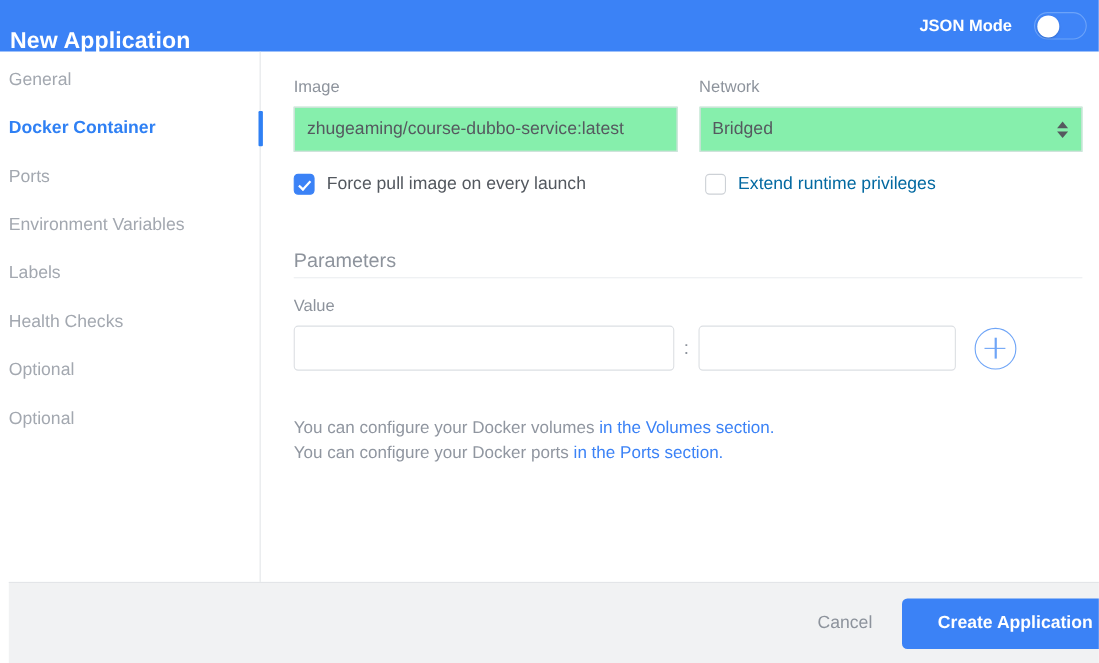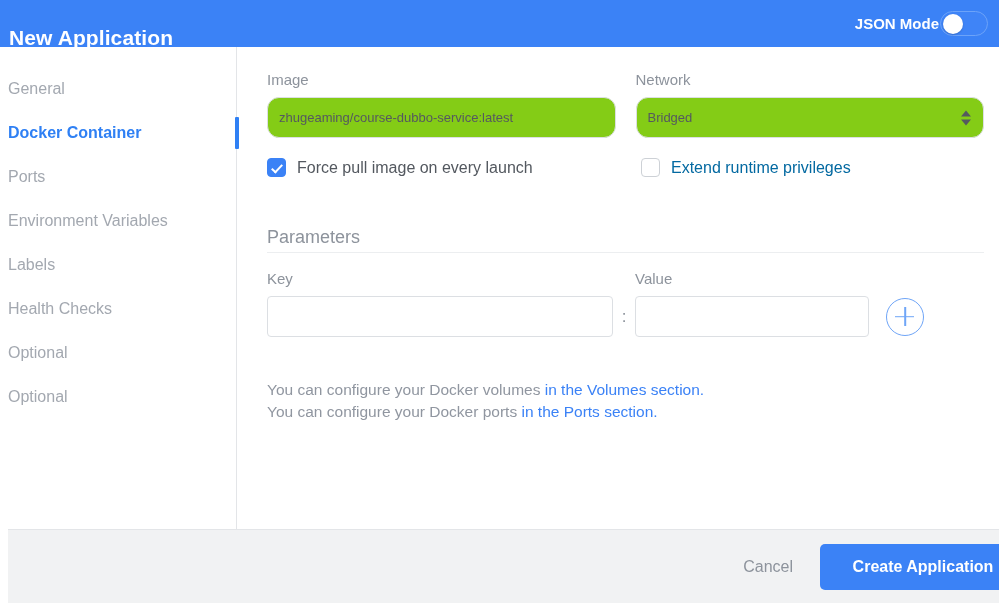--- a/index.html
+++ b/index.html
@@ -34,21 +34,21 @@
     font-size: 21px;
     font-weight: 600;
     letter-spacing: 0.1px;
     padding-left: 9px;
     margin-top: 28px;
   }
   .titlebar-right {
     display: flex;
     align-items: center;
     padding-right: 11px;
-    gap: 1px;
+    gap: 20px;
   }
   .json-mode-label {
     color: #ffffff;
     font-size: 15px;
     font-weight: 600;
   }
   .toggle {
     width: 48px; height: 25px;
     border-radius: 13px;
     background: #3f84f7;
@@ -72,21 +72,21 @@
     left: 0; top: 47px;
     width: 999px; height: 482px;
     background: #ffffff;
   }
   .sidebar {
     position: absolute;
     left: 0; top: 0;
     width: 237px; height: 482px;
     border-right: 1px solid #e3e5e8;
     box-sizing: border-box;
-    padding-top: 20px;
+    padding-top: 4px;
   }
   .nav-item {
     position: relative;
     height: 44px;
     display: flex;
     align-items: center;
     padding-left: 8px;
     font-size: 16px;
     color: #a3a8b0;
     cursor: pointer;
@@ -126,24 +126,24 @@
   .field-label {
     font-size: 15px;
     color: #8d939c;
     margin-bottom: 9px;
   }
   .text-input {
     width: 100%;
     height: 41px;
     box-sizing: border-box;
     border: 1px solid #dcdfe3;
-    border-radius: 12px;
-    background: #84cc16;
+    border-radius: 0;
+    background: #86efac;
     font-family: "Liberation Sans", sans-serif;
-    font-size: 13px;
+    font-size: 16px;
     color: #55595f;
     padding: 0 11px;
     outline: none;
   }
   .text-input::placeholder { color: #b8bcc2; }
 
   .select-wrap {
     position: relative;
     width: 100%;
   }
@@ -401,21 +401,20 @@
         </div>
         <div class="check-cell">
           <span class="cbox"></span>
           <span class="check-label muted">Extend runtime privileges</span>
         </div>
       </div>
 
       <div class="section-title">Parameters</div>
 
       <div class="kv-labels">
-        <div class="kv-label key">Key</div>
         <div class="kv-label">Value</div>
       </div>
 
       <div class="kv-row">
         <input class="kv-input kv-key" type="text" value="" style="">
         <span class="kv-colon">:</span>
         <input class="kv-input kv-value" type="text" value="" style="">
         <div class="add-btn"></div>
       </div>
 

